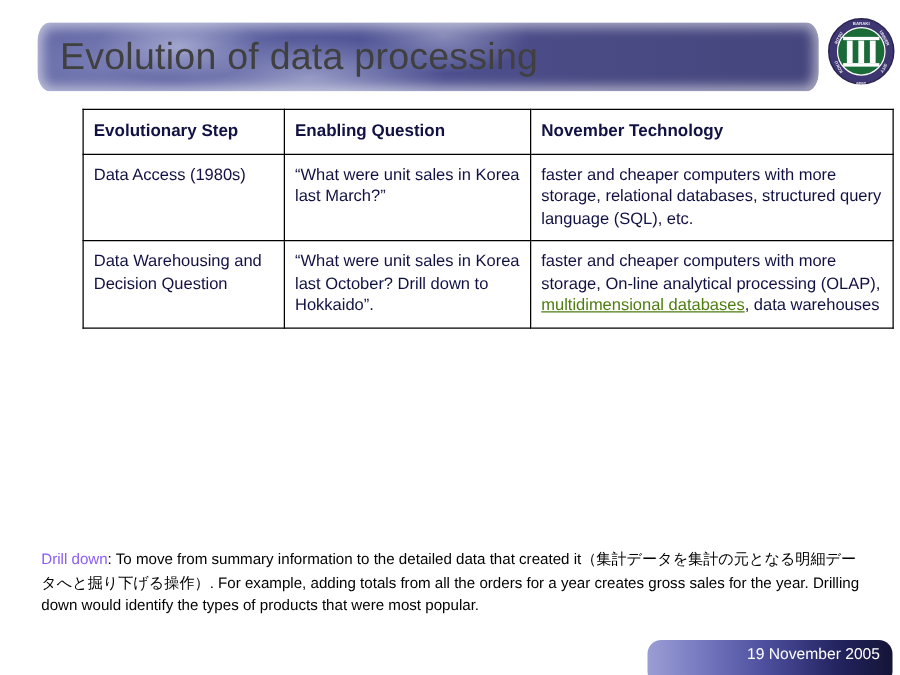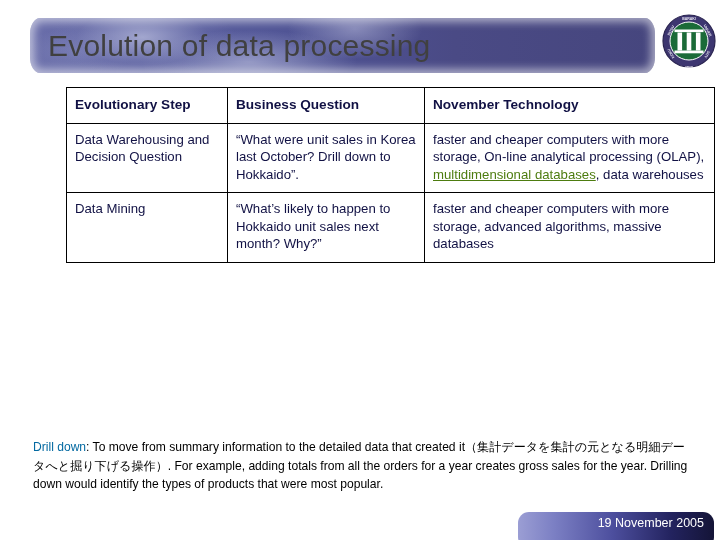--- a/index.html
+++ b/index.html
@@ -103,21 +103,21 @@
   #footnote {
     position: absolute;
     left: 33px;
     top: 438px;
     width: 655px;
     font-size: 12.1px;
     line-height: 18.5px;
     color: #000000;
   }
   #footnote .drill-term {
-    color: #0369a1;
+    color: #8b5cf6;
   }
 
   
   #footer-pill {
     position: absolute;
     left: 518px;
     top: 512px;
     width: 196px;
     height: 36px;
     border-radius: 11px;
@@ -164,34 +164,34 @@
 
 <table id="data-table">
   <colgroup>
       <col class="c1">
       <col class="c2">
       <col class="c3">
     </colgroup>
   <thead>
     <tr>
       <th>Evolutionary Step</th>
-      <th>Business Question</th>
+      <th>Enabling Question</th>
       <th>November Technology</th>
     </tr>
   </thead>
   <tbody>
     <tr>
+      <td>Data Access (1980s)</td>
+      <td>“What were unit sales in Korea last March?”</td>
+      <td><span>faster and cheaper computers with more storage, relational databases, structured query language (SQL), etc.</span></td>
+    </tr>
+    <tr>
       <td>Data Warehousing and Decision Question</td>
       <td>“What were unit sales in Korea last October? Drill down to Hokkaido”.</td>
       <td><span>faster and cheaper computers with more storage, On-line analytical processing (OLAP), </span><a class="cell-link" href="#">multidimensional databases</a><span>, data warehouses</span></td>
-    </tr>
-    <tr>
-      <td>Data Mining</td>
-      <td>“What’s likely to happen to Hokkaido unit sales next month? Why?”</td>
-      <td><span>faster and cheaper computers with more storage, advanced algorithms, massive databases</span></td>
     </tr>
   </tbody>
 </table>
 
 <div id="footnote"><span class="drill-term">Drill down</span><span>: To move from summary information to the detailed data that created it（集計データを集計の元となる明細データへと掘り下げる操作）. For example, adding totals from all the orders for a year creates gross sales for the year. Drilling down would identify the types of products that were most popular.</span></div>
 
 <div id="footer-pill">
   <span id="footer-date">19 November 2005</span>
 </div>
 

